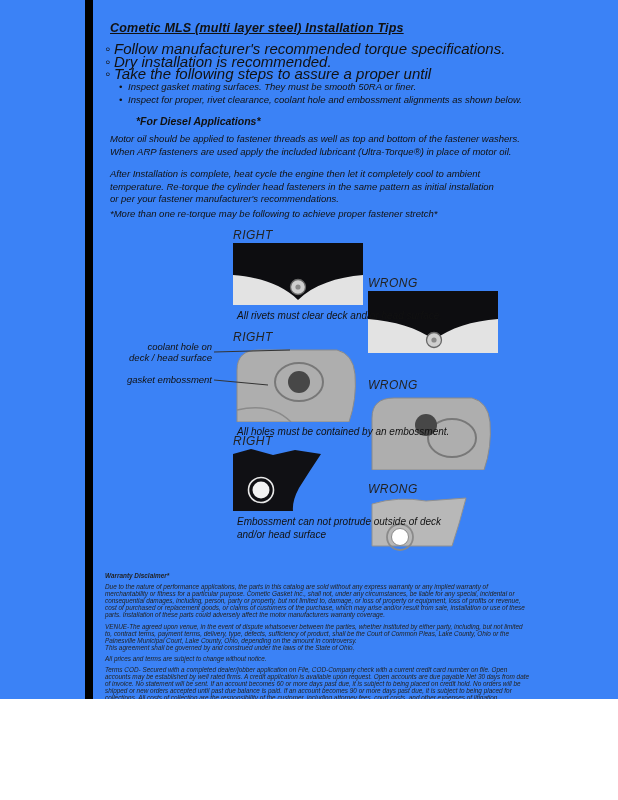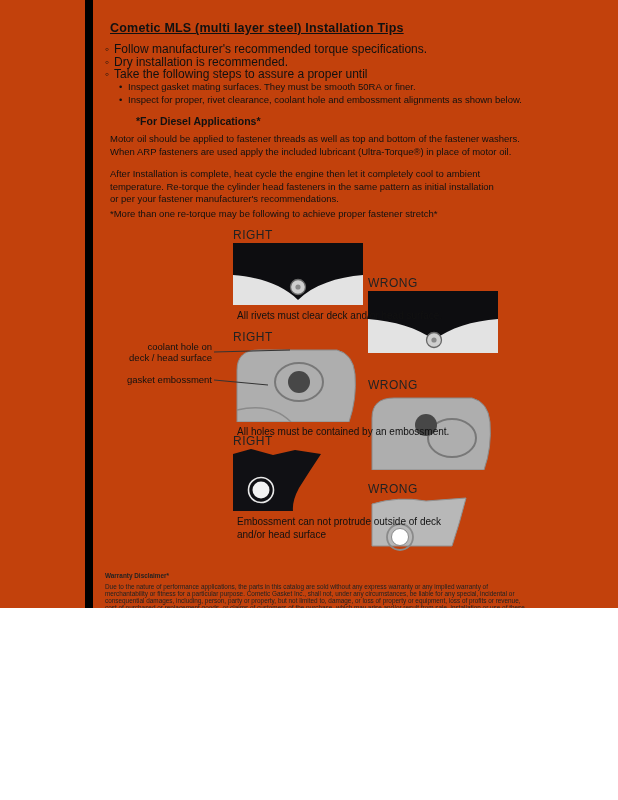--- a/index.html
+++ b/index.html
@@ -1,21 +1,21 @@
 <!DOCTYPE html>
 <html><head>
 <meta charset="utf-8">
 <style>
   html,body{margin:0;padding:0;background:#ffffff;}
-  .page{position:relative;width:618px;height:608px;background:#c2410c;overflow:hidden;
-        font-family:"Liberation Sans","DejaVu Sans",sans-serif;color:#111;}
+  .page{position:relative;width:618px;height:699px;background:#3b82f6;overflow:hidden;
+        font-family:"Liberation Sans","DejaVu Sans",sans-serif;color:#111;font-style:italic;}
   .scan-strip{position:absolute;left:85px;top:0;width:8px;height:791px;background:#000;}
   .title{position:absolute;left:110px;top:21px;font-size:12.5px;font-weight:bold;
          text-decoration:underline;letter-spacing:.2px;}
-  .tips{position:absolute;left:104px;top:43px;font-size:12px;line-height:12.5px;width:430px;}
+  .tips{position:absolute;left:104px;top:43px;font-size:15px;line-height:12.5px;width:430px;}
   .tip{position:relative;padding-left:10px;}
   .tip::before{content:"◦";position:absolute;left:1px;top:0;}
   .subtips{position:absolute;left:119px;top:81px;font-size:9.5px;line-height:12.5px;width:420px;}
   .subtip{position:relative;padding-left:9px;}
   .subtip::before{content:"•";position:absolute;left:0;top:0;}
   .diesel-heading{position:absolute;left:110px;top:115px;font-size:10.5px;font-weight:bold;margin-left:26px;}
   .para{position:absolute;left:110px;width:440px;font-size:9.5px;line-height:12.6px;white-space:pre-line;}
   .p1{top:133px;}
   .p2{top:168px;}
   .note{top:208px;}

